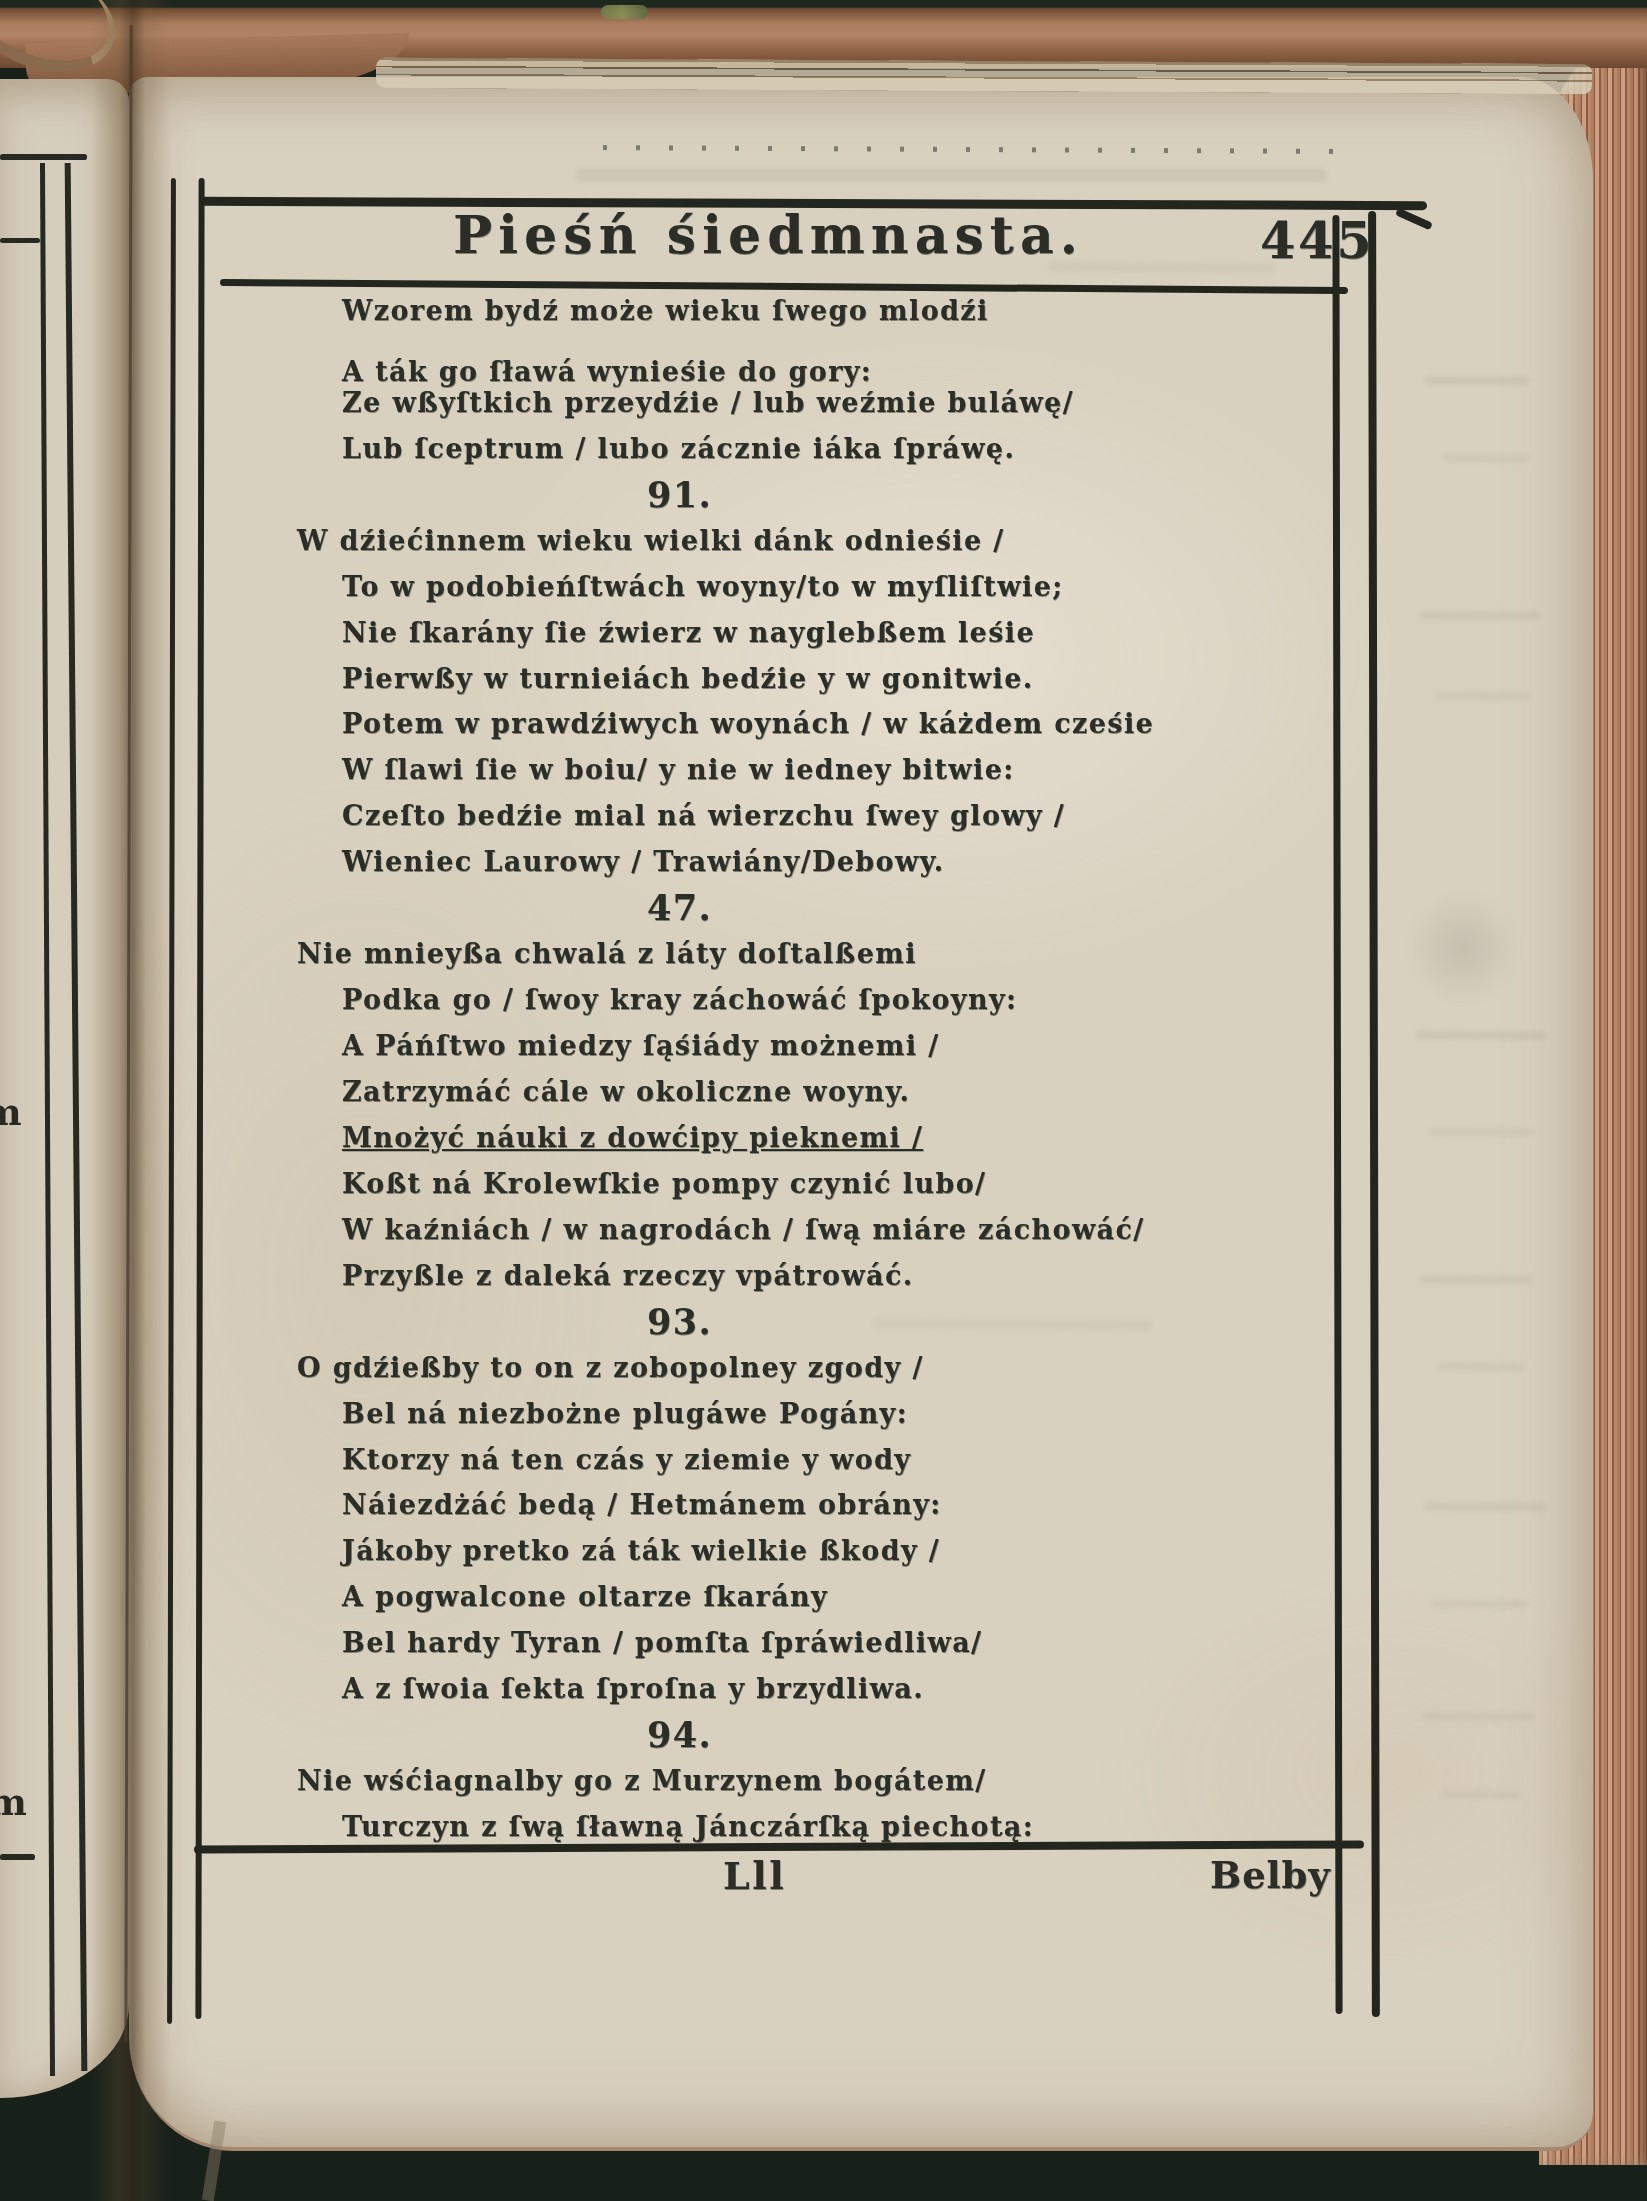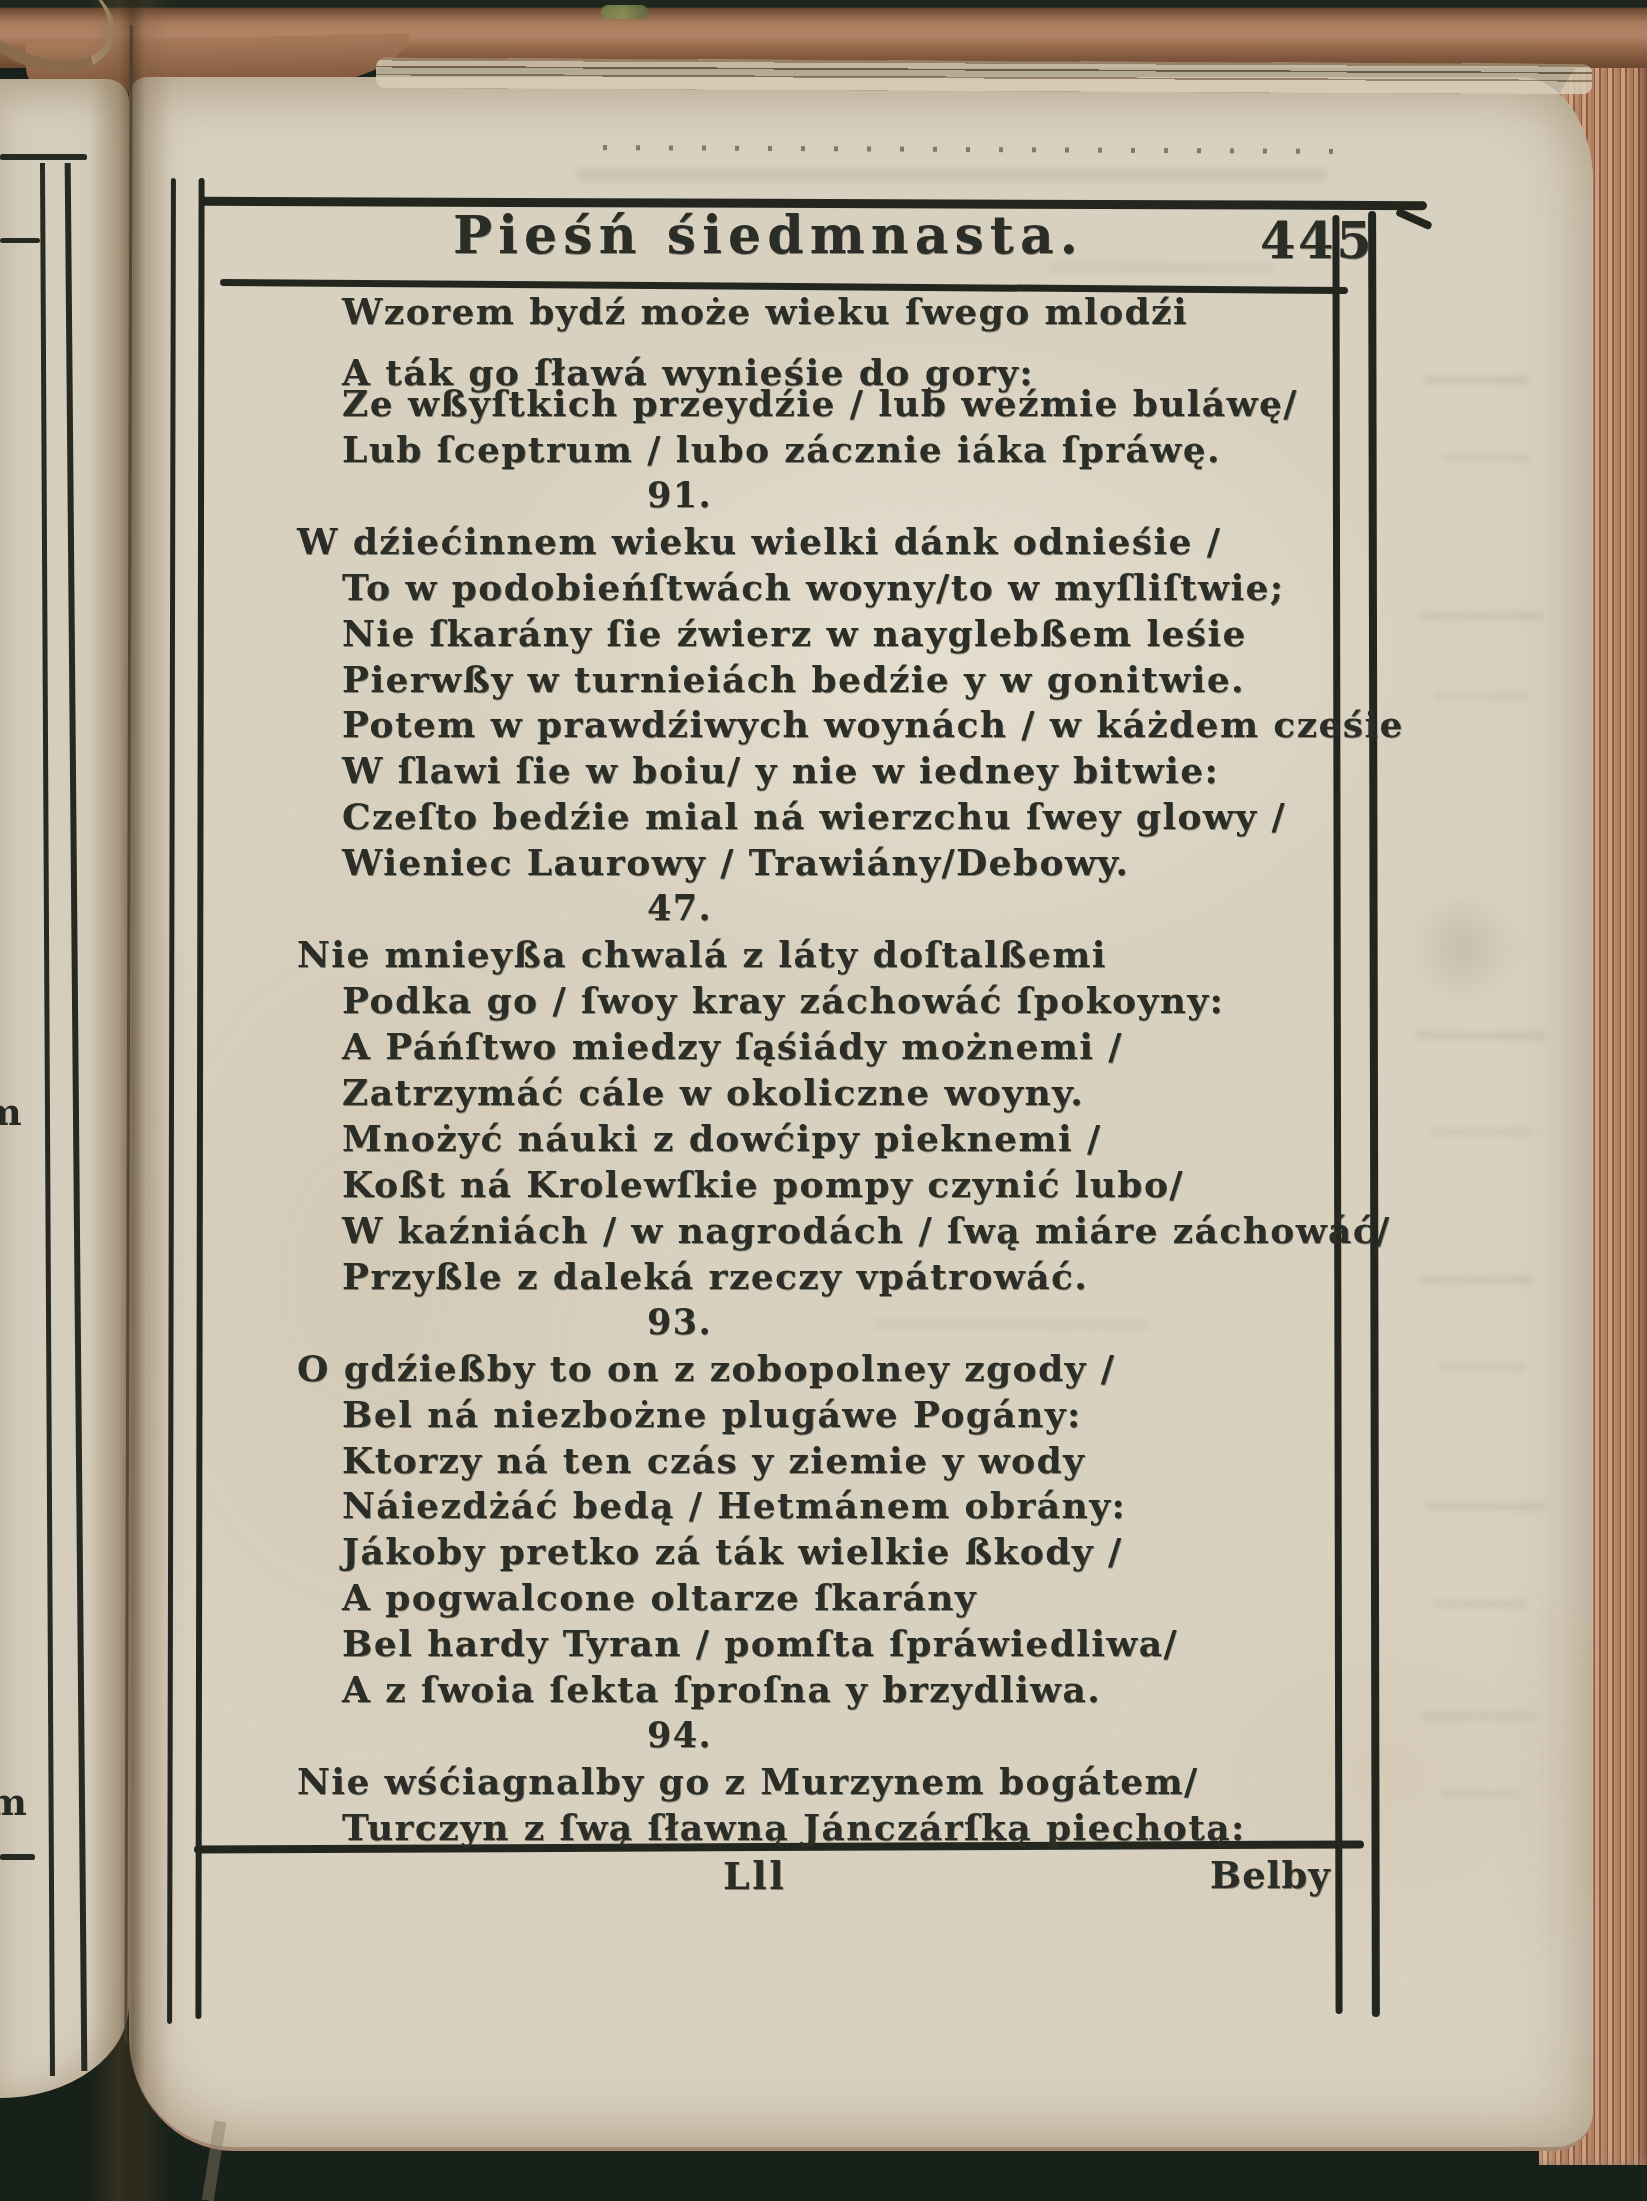--- a/index.html
+++ b/index.html
@@ -58,21 +58,21 @@
   .vrule-l2{left:197px;top:178px;width:6.1px;height:1841px;transform:rotate(.1deg);}
   .vrule-r1{left:1334px;top:215px;width:7px;height:1799px;transform:rotate(-.1deg);}
   .vrule-r2{left:1370px;top:211px;width:7.9px;height:1806px;transform:rotate(-.12deg);}
 
   
   .ink{color:#2b2e26;text-shadow:0.6px 0.6px 0 rgba(43,46,38,.5);}
   .page-title{left:201px;top:204px;width:1135px;z-index:10;text-align:center;
     font-size:52px;font-weight:bold;letter-spacing:6.1px;white-space:nowrap;}
   .page-number{left:1260px;top:210px;z-index:10;font-size:51px;font-weight:bold;letter-spacing:2.6px;}
   .text-block{left:297px;top:290px;width:1066px;height:1572px;z-index:10;}
-  .line{position:absolute;white-space:nowrap;font-size:36px;font-weight:bold;
+  .line{position:absolute;white-space:nowrap;font-size:27px;font-weight:bold;
         letter-spacing:1.4px;line-height:42px;}
   .line.opener{left:0;}
   .line.indent{left:45px;}
   .line.number{left:0;width:765px;text-align:center;font-size:35px;}
   .sig{left:723px;top:1853px;z-index:10;font-size:38px;font-weight:bold;letter-spacing:2.6px;}
   .catch{left:1210px;top:1853px;z-index:10;font-size:37px;font-weight:bold;letter-spacing:0.9px;}
 
   
   .specks{left:603px;top:147px;width:735px;height:5.2px;z-index:10;opacity:.55;transform:rotate(.3deg);filter:blur(0.5px);
     background:repeating-linear-gradient(90deg,#34372e 0 4.4px,transparent 4.4px 33px);}
@@ -128,21 +128,21 @@
       <div class="line ink indent" style="top: 368px;">Pierwßy w turnieiách bedźie y w gonitwie.</div>
       <div class="line ink indent" style="top: 413px;">Potem w prawdźiwych woynách / w káżdem cześie</div>
       <div class="line ink indent" style="top: 459px;">W ſlawi ſie w boiu/ y nie w iedney bitwie:</div>
       <div class="line ink indent" style="top: 505px;">Czeſto bedźie mial ná wierzchu ſwey glowy /</div>
       <div class="line ink indent" style="top: 551px;">Wieniec Laurowy / Trawiány/Debowy.</div>
       <div class="line ink number" style="top: 597px;">47.</div>
       <div class="line ink opener" style="top: 643px;">Nie mnieyßa chwalá z láty doſtalßemi</div>
       <div class="line ink indent" style="top: 689px;">Podka go / ſwoy kray záchowáć ſpokoyny:</div>
       <div class="line ink indent" style="top: 735px;">A Páńſtwo miedzy ſąśiády możnemi /</div>
       <div class="line ink indent" style="top: 781px;">Zatrzymáć cále w okoliczne woyny.</div>
-      <div class="line ink indent" style="top: 827px;">Mnożyć náuki z dowćipy pieknemi /</div>
+      <div class="line ink indent" style="top: 827px; text-decoration: underline;">Mnożyć náuki z dowćipy pieknemi /</div>
       <div class="line ink indent" style="top: 873px;">Koßt ná Krolewſkie pompy czynić lubo/</div>
       <div class="line ink indent" style="top: 919px;">W kaźniách / w nagrodách / ſwą miáre záchowáć/</div>
       <div class="line ink indent" style="top: 965px;">Przyßle z daleká rzeczy vpátrowáć.</div>
       <div class="line ink number" style="top: 1011px;">93.</div>
       <div class="line ink opener" style="top: 1057px;">O gdźießby to on z zobopolney zgody /</div>
       <div class="line ink indent" style="top: 1103px;">Bel ná niezbożne plugáwe Pogány:</div>
       <div class="line ink indent" style="top: 1149px;">Ktorzy ná ten czás y ziemie y wody</div>
       <div class="line ink indent" style="top: 1194px;">Náiezdżáć bedą / Hetmánem obrány:</div>
       <div class="line ink indent" style="top: 1240px;">Jákoby pretko zá ták wielkie ßkody /</div>
       <div class="line ink indent" style="top: 1332px;">Bel hardy Tyran / pomſta ſpráwiedliwa/</div>

